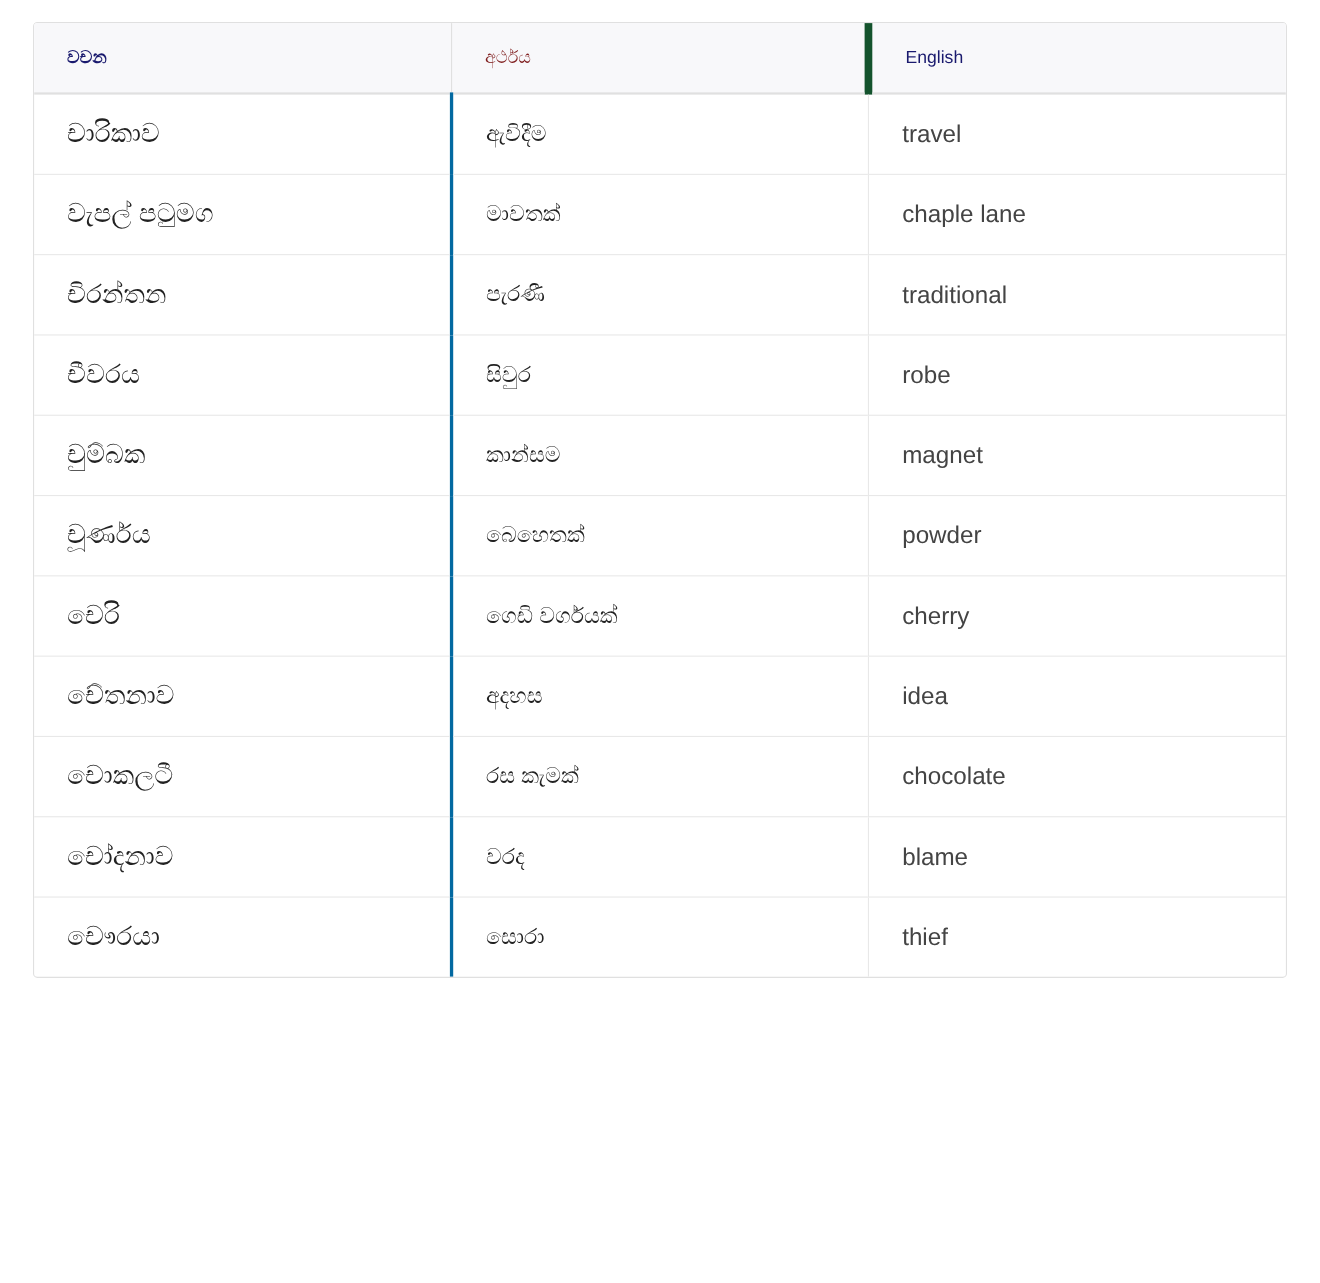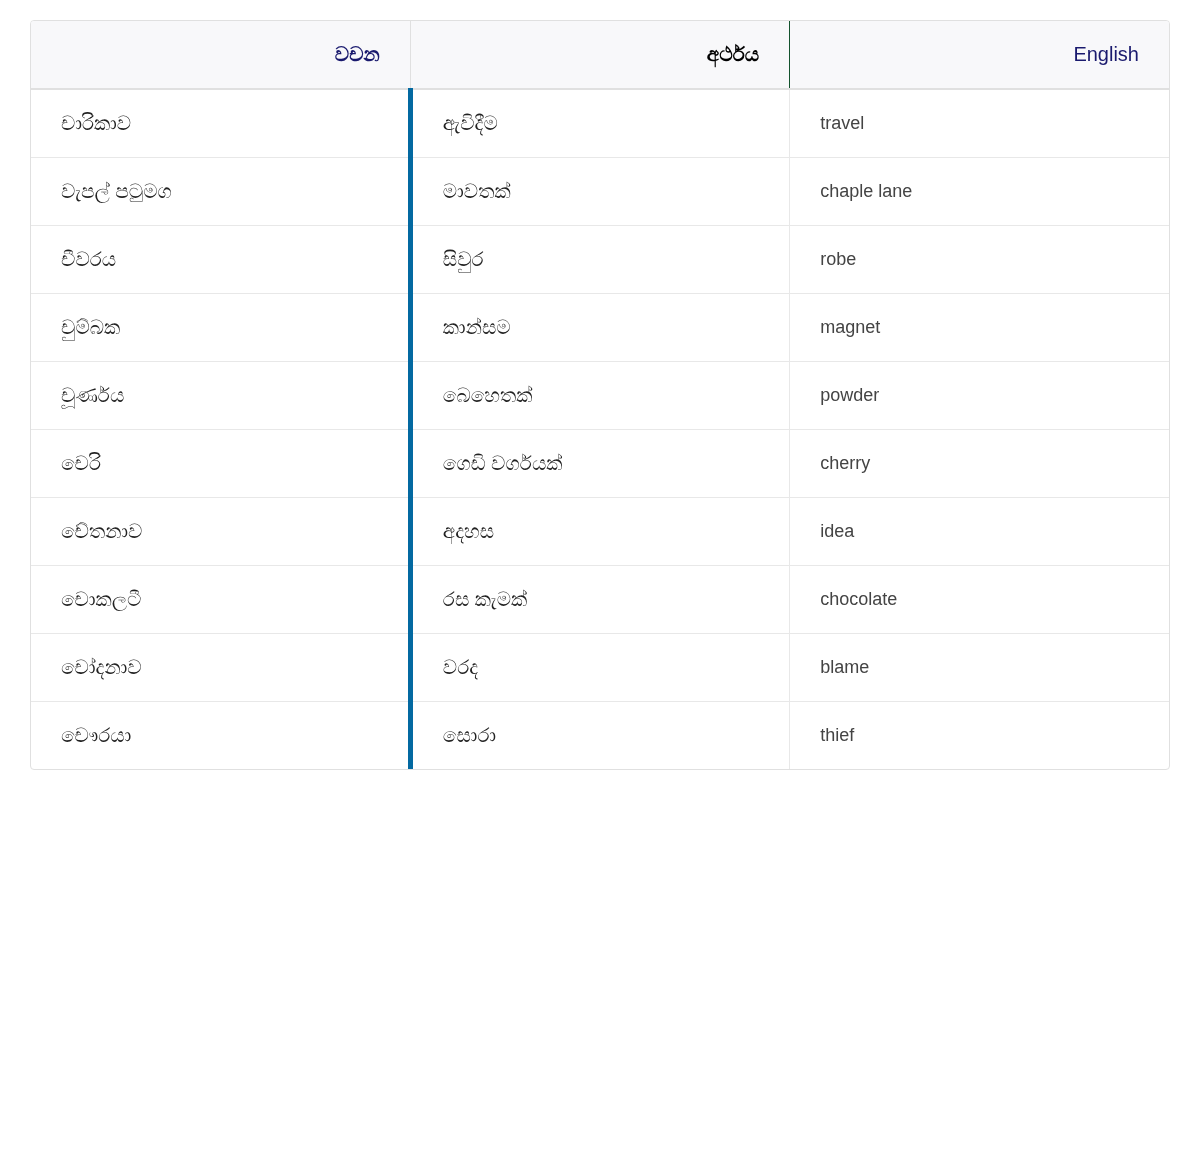--- a/index.html
+++ b/index.html
@@ -27,37 +27,37 @@
       width: 100%;
       border-collapse: collapse;
     }
 
     thead tr {
       background: #f8f8fa;
     }
 
     thead th {
       padding: 22px 30px;
-      text-align: right;
-      font-size: 20px;
+      text-align: left;
+      font-size: 16px;
       border-bottom: 2px solid #e0e0e0;
     }
 
     thead th:nth-child(1) {
       color: #1a1a6e;
       font-weight: 600;
       width: 33.33%;
       border-right: 1px solid #e0e0e0;
     }
 
     thead th:nth-child(2) {
-      color: #000000;
-      font-weight: 700;
+      color: #7f1d1d;
+      font-weight: 400;
       width: 33.33%;
-      border-right: 1px solid #14532d;
+      border-right: 7px solid #14532d;
     }
 
     thead th:nth-child(3) {
       color: #1a1a6e;
       font-weight: 400;
       width: 33.33%;
     }
 
     tbody tr {
       border-bottom: 1px solid #e8e8e8;
@@ -68,34 +68,34 @@
     }
 
     tbody td {
       padding: 22px 30px;
       font-size: 18px;
       vertical-align: middle;
     }
 
     tbody td:nth-child(1) {
       color: #222;
-      border-right: 5px solid #0369a1;
-      font-size: 20px;
+      border-right: 3px solid #0369a1;
+      font-size: 24px;
       margin-top: 16px;
     }
 
     tbody td:nth-child(2) {
       color: #222;
       border-right: 1px solid #e8e8e8;
       font-size: 20px;
     }
 
     tbody td:nth-child(3) {
       color: #444;
-      font-size: 18px;
+      font-size: 22px;
     }
   </style>
 </head>
 <body>
 
 <div class="table-container">
   <table>
     <thead>
       <tr>
         <th>වචන</th>
@@ -106,20 +106,25 @@
     <tbody id="table-body">
     <tr>
           <td>චාරිකාව</td>
           <td>ඇවිදීම</td>
           <td>travel</td>
         </tr>
         <tr>
           <td>වැපල් පටුමග</td>
           <td>මාවතක්</td>
           <td>chaple lane</td>
+        </tr>
+        <tr>
+          <td>චිරන්තන</td>
+          <td>පැරණී</td>
+          <td>traditional</td>
         </tr>
         <tr>
           <td>චීවරය</td>
           <td>සිවුර</td>
           <td>robe</td>
         </tr>
         <tr>
           <td>චුම්බක</td>
           <td>කාන්සම</td>
           <td>magnet</td>

